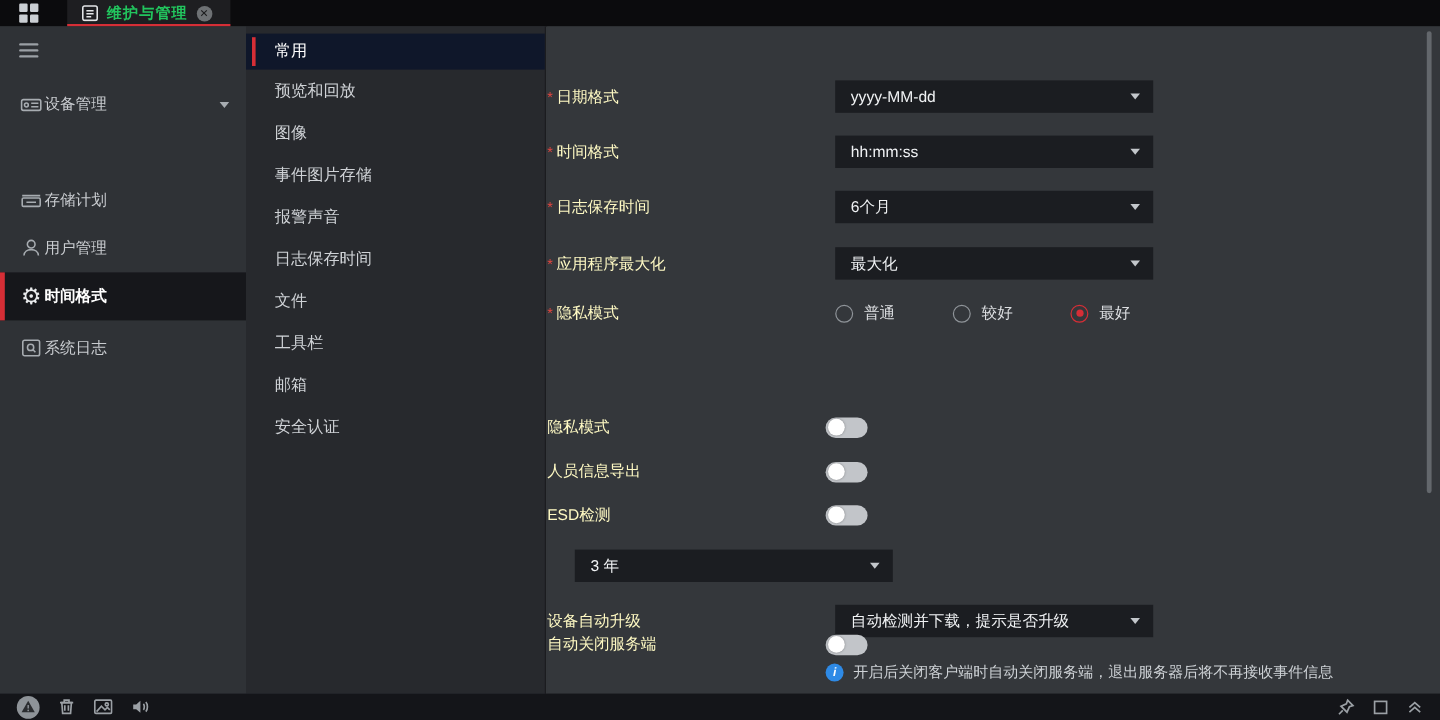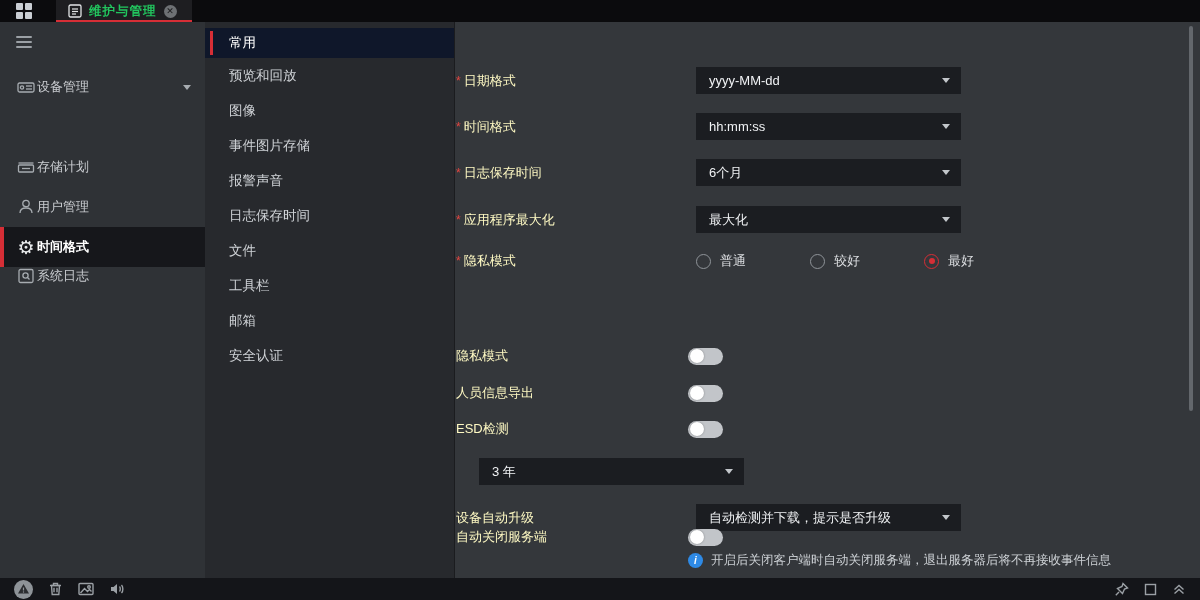--- a/index.html
+++ b/index.html
@@ -42,21 +42,21 @@
   .sub-item.selected::before { content:""; position:absolute; left:5px; top:3px; bottom:3px; width:3px; background:#d62e36; }
 
   
   .main { position:absolute; left:456px; top:22px; width:744px; height:556px; background:#34373b; }
   .row { position:absolute; left:0; right:0; display:flex; align-items:center; }
   .lbl { width:217px; text-align:left; color:#fef9c3; font-size:13px; flex:0 0 217px; }
   .req .star::before { content:"*"; color:#e4453f; margin-right:3px; font-size:12px; }
   .select { position:relative; margin-left:23px; width:265px; height:27px; background:#1b1d21; border-radius:0; display:flex; align-items:center; padding:0 26px 0 13px; cursor:pointer; }
   .sel-val { color:#f0f2f4; font-size:13px; font-weight:500; white-space:nowrap; }
   .caret-down { position:absolute; right:11px; top:11px; width:0; height:0; border-left:4.5px solid transparent; border-right:4.5px solid transparent; border-top:5px solid #c3c7cb; }
-  .radio-group { display:flex; margin-left:23px; gap:64px; }
+  .radio-group { display:flex; margin-left:23px; gap:48px; }
   .radio { display:flex; align-items:center; gap:9px; cursor:pointer; color:#dcdee1; }
   .rb { width:15px; height:15px; border-radius:50%; border:1.5px solid #8f9499; background:transparent; }
   .radio.checked .rb { border-color:#d62e36; position:relative; }
   .radio.checked .rb::after { content:""; position:absolute; left:3.5px; top:3.5px; width:6px; height:6px; border-radius:50%; background:#d62e36; }
   .toggle { position:relative; margin-left:15px; width:35px; height:17px; border-radius:9px; background:#c2c5c9; cursor:pointer; }
   .toggle .knob { position:absolute; left:1.5px; top:1.5px; width:14px; height:14px; border-radius:50%; background:#ffffff; box-shadow:0 0 2px rgba(0,0,0,.35); }
   .note-row { position:absolute; left:232px; display:flex; align-items:center; gap:8px; }
   .info-ic { width:15px; height:15px; border-radius:50%; background:#2e8ae6; color:#fff; font-size:10px; font-weight:bold; font-style:italic; text-align:center; line-height:15px; flex:0 0 15px; }
   .info-ic::before { content:"i"; }
   .note-text { color:#cdd1d5; font-size:12.5px;text-align:center; }
@@ -138,21 +138,21 @@
       <span class="lab">用户管理</span>
     </div>
 
     <div class="side-item selected" style="top:205px">
       <span class="ic">
           <span class="gear-glyph">⚙</span>
         </span>
       <span class="lab">时间格式</span>
     </div>
 
-    <div class="side-item" style="top:234px">
+    <div class="side-item" style="top:248px">
       <span class="ic">
         <svg width="20" height="20" viewBox="0 0 20 20">
             <rect x="3" y="3.5" width="14" height="13" rx="1.5"></rect>
             <circle cx="9.5" cy="9.5" r="2.6"></circle>
             <line x1="11.5" y1="11.5" x2="13.5" y2="13.5"></line>
           </svg>
       </span>
       <span class="lab">系统日志</span>
     </div>
   </div>

